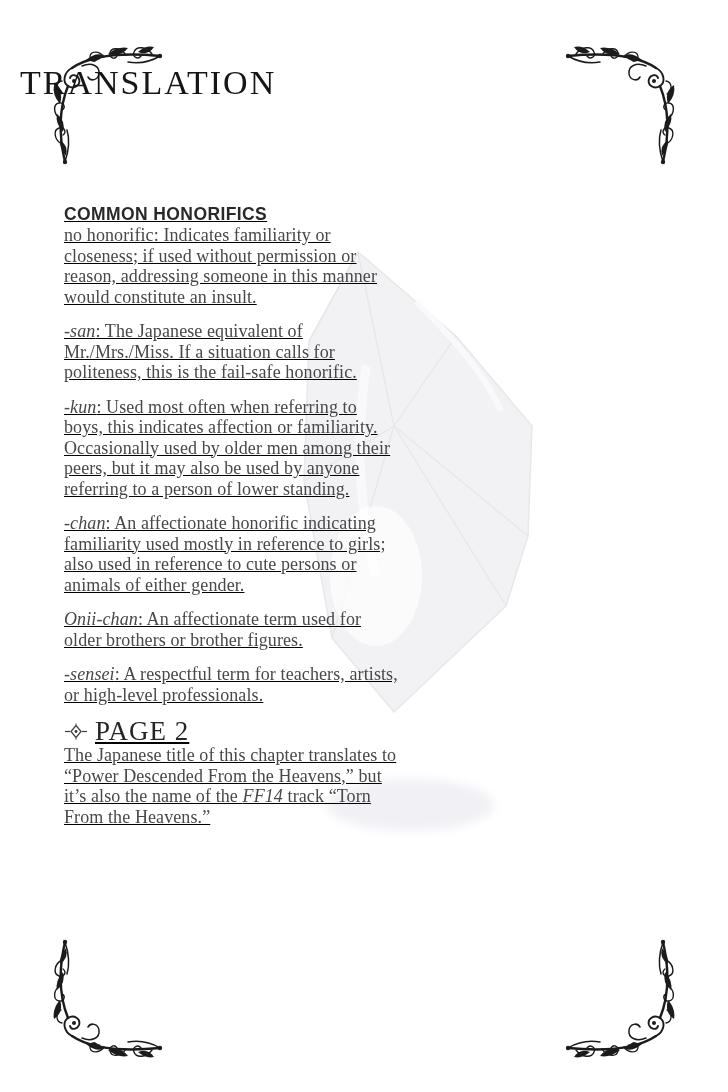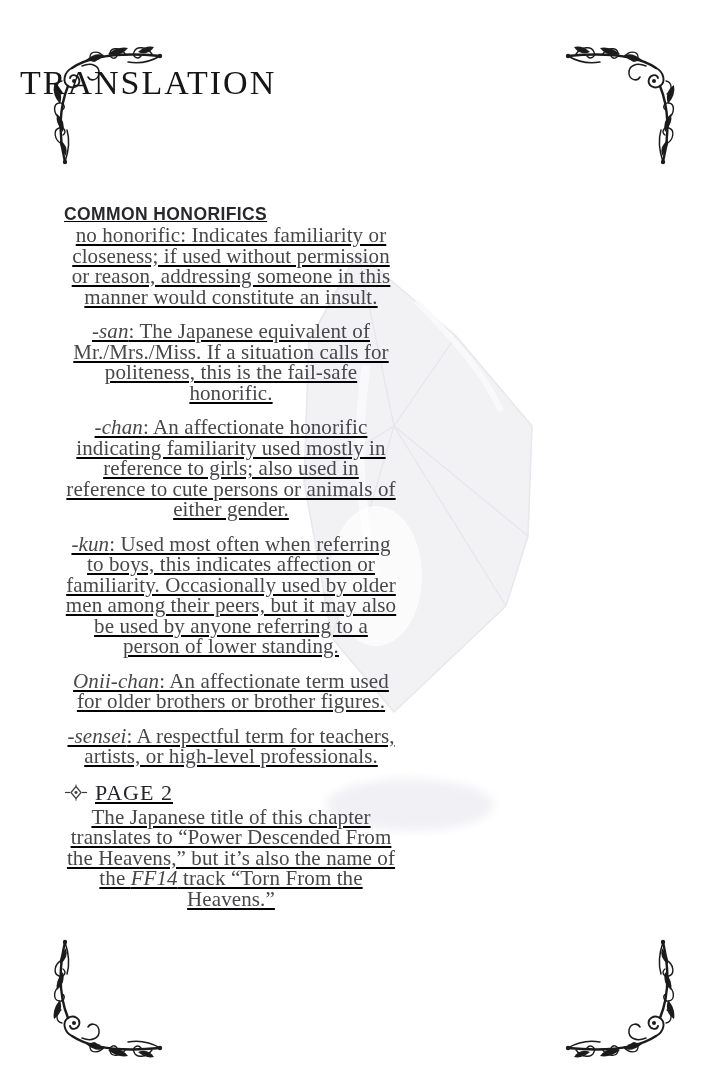--- a/index.html
+++ b/index.html
@@ -40,33 +40,32 @@
   .sec-heading { margin:0; font-weight:normal; }
   .sec-heading.sans {
     font-family:"Liberation Sans", sans-serif;
     font-size:17.5px; font-weight:700;
     letter-spacing:0.4px;
     color:#28282c;
     line-height:22px;
   }
   .sec-heading.serif {
     font-family:"Liberation Serif", serif;
-    font-size:22px; letter-spacing:1px;
+    font-size:27px; letter-spacing:1px;
     color:#26262a;
     line-height:24px;
     display:flex; align-items:center;
     margin-bottom:2px;
   }
   .dia { width:24px; height:17px; margin-right:7px; flex:0 0 auto; }
   .content p {
-    font-size:21px; line-height:20.5px;
+    font-size:18px; line-height:20.5px;
     letter-spacing:0.1px;
     color:#48484c;
     margin:0 0 14px 0;
-    text-align:center;
   }
   .content p em { font-style:italic; }
   section { display:block; }
 </style>
 </head>
 <body>
 
 <svg width="0" height="0" style="position:absolute" aria-hidden="true">
   <defs>
     <g id="flourish">
@@ -148,22 +147,22 @@
 
   <header class="title">
     <div>TRANSLATION</div>
   </header>
 
   <main class="content" id="sections-root">
       <section>
         <h2 class="sec-heading sans"><span>COMMON HONORIFICS</span></h2>
         <p><span>no honorific: Indicates familiarity or closeness; if used without permission or reason, addressing someone in this manner would constitute an insult.</span></p>
         <p><em>-san</em><span>: The Japanese equivalent of Mr./Mrs./Miss. If a situation calls for politeness, this is the fail-safe honorific.</span></p>
+        <p><em>-kun</em><span>: Used most often when referring to boys, this indicates affection or familiarity. Occasionally used by older men among their peers, but it may also be used by anyone referring to a person of lower standing.</span></p>
         <p><em>-chan</em><span>: An affectionate honorific indicating familiarity used mostly in reference to girls; also used in reference to cute persons or animals of either gender.</span></p>
-        <p><em>-kun</em><span>: Used most often when referring to boys, this indicates affection or familiarity. Occasionally used by older men among their peers, but it may also be used by anyone referring to a person of lower standing.</span></p>
         <p><em>Onii-chan</em><span>: An affectionate term used for older brothers or brother figures.</span></p>
         <p><em>-sensei</em><span>: A respectful term for teachers, artists, or high-level professionals.</span></p>
       </section>
       <section>
         <h2 class="sec-heading serif">
           <svg class="dia" viewBox="0 0 26 18">
             <use href="#diamond"></use>
           </svg>
           <span>PAGE 2</span>
         </h2>

